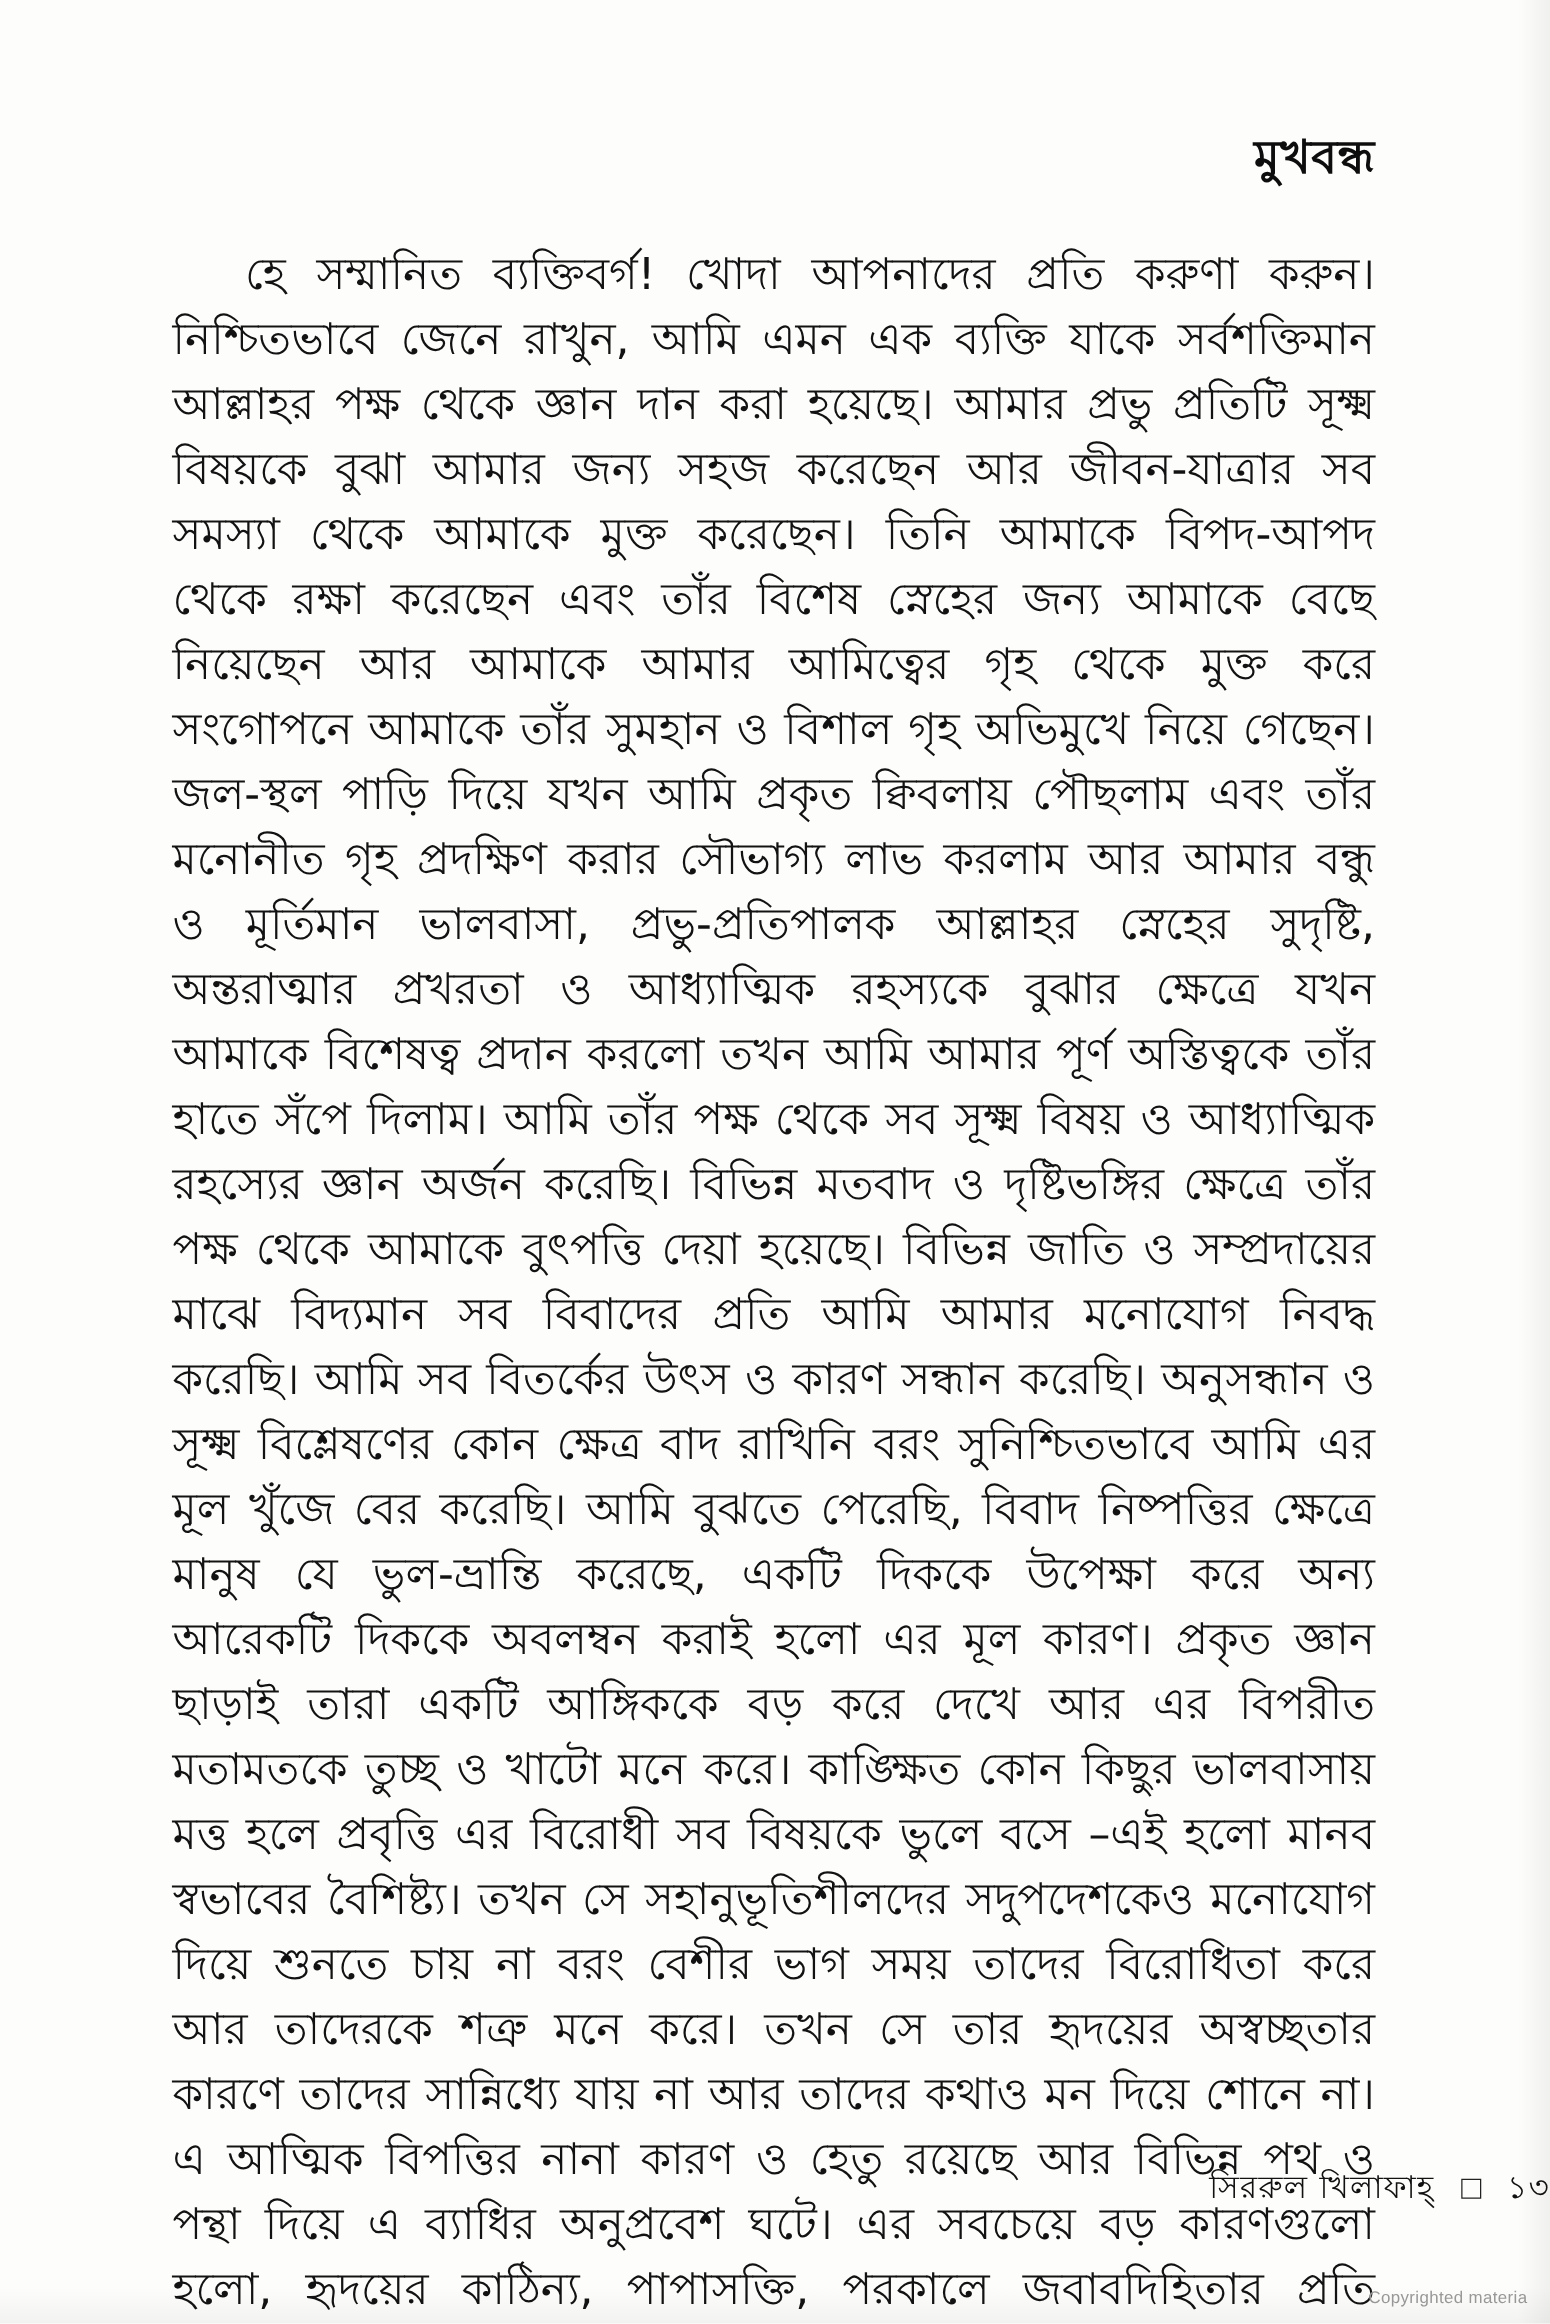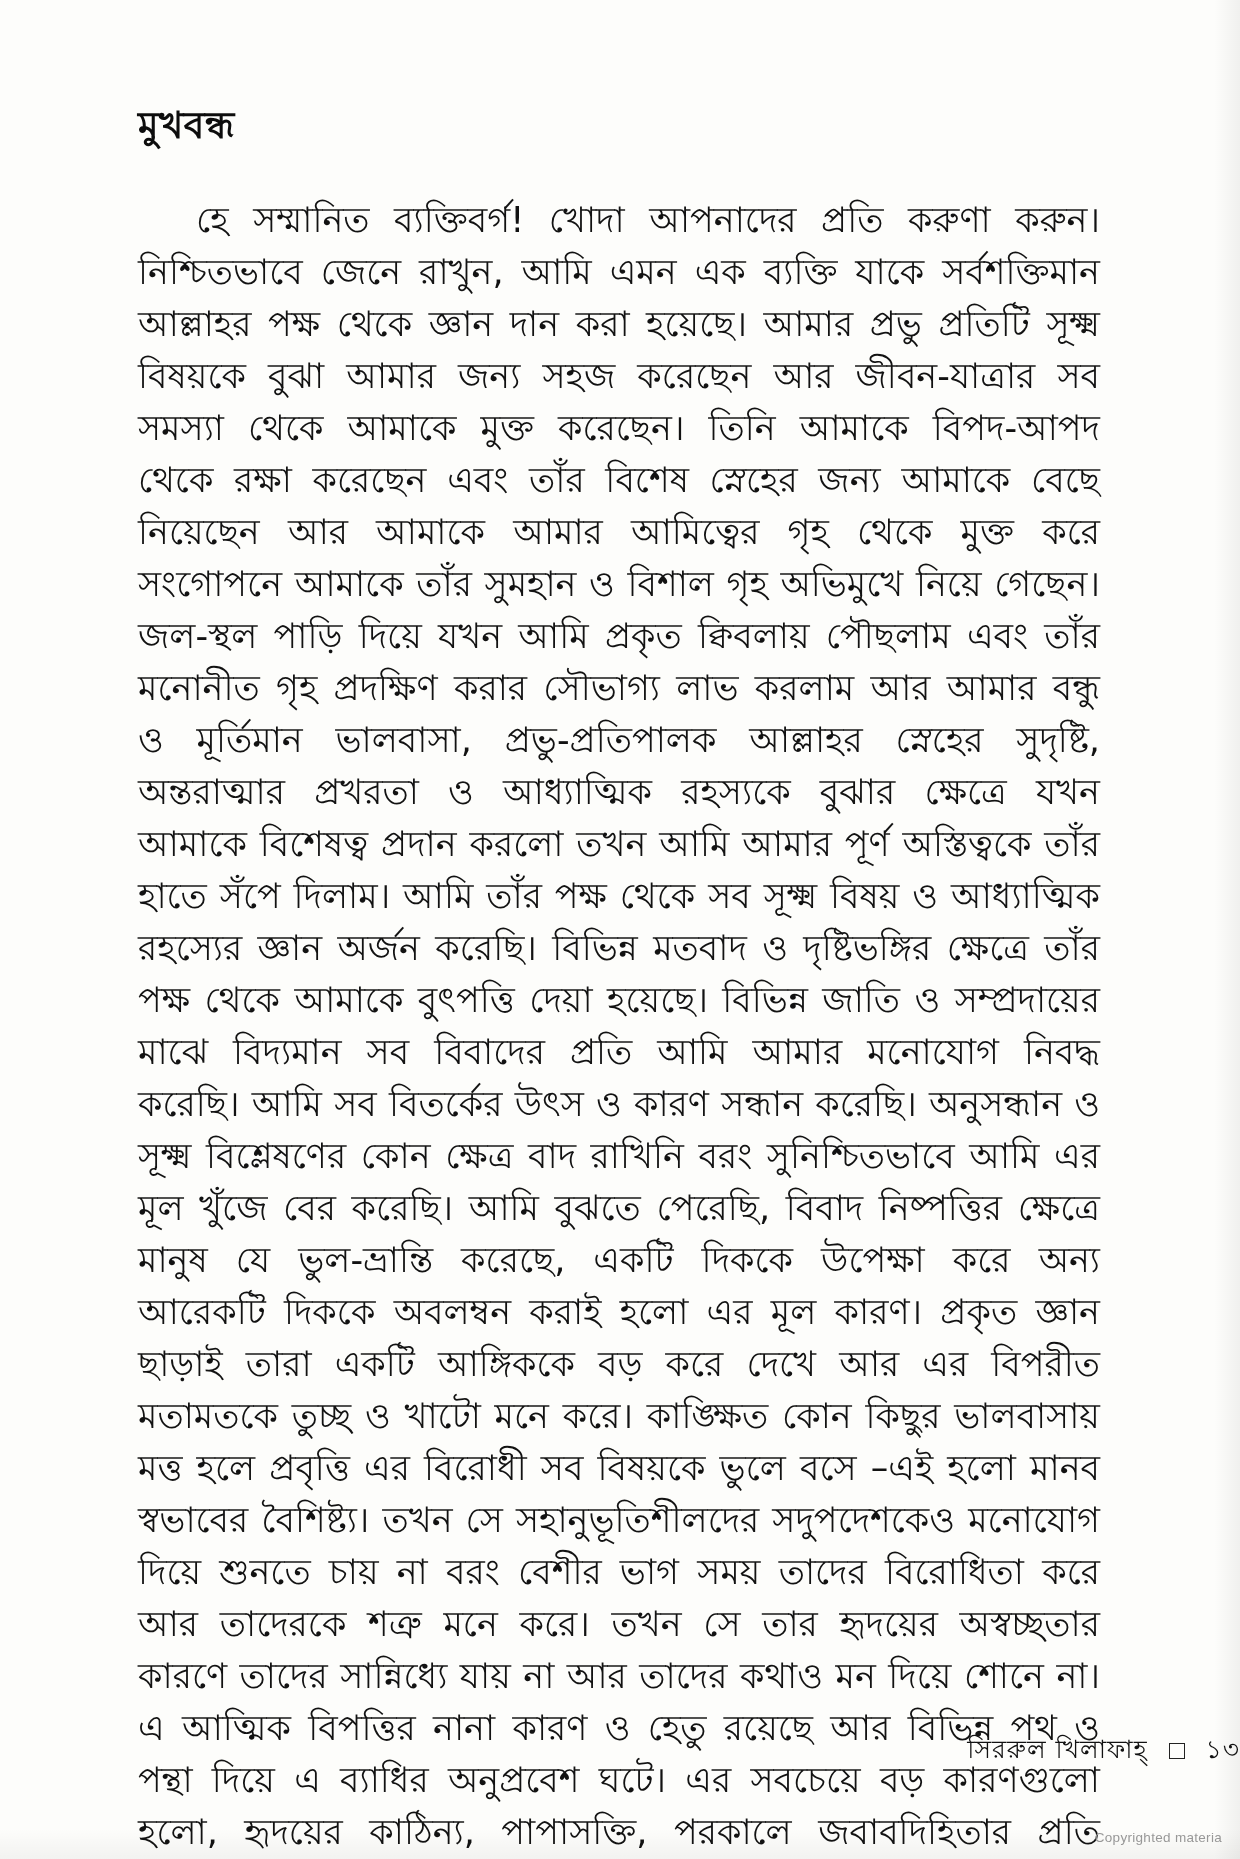--- a/index.html
+++ b/index.html
@@ -23,21 +23,21 @@
     height: 1859px;
     background: #fdfdfb;
   }
   .page-inner {
     position: absolute;
     left: 138px;
     top: 96px;
     width: 962px;
   }
   .chapter-title {
-    text-align: left;
+    text-align: right;
     font-size: 37px;
     font-weight: bold;
     letter-spacing: 0.5px;
     margin: 0 0 26px 0;
     color: #0d0d0d;
     font-family: "DejaVu Sans", "Liberation Sans", sans-serif;
   }
   .body-text {
     font-size: 35px;
     line-height: 52px;

